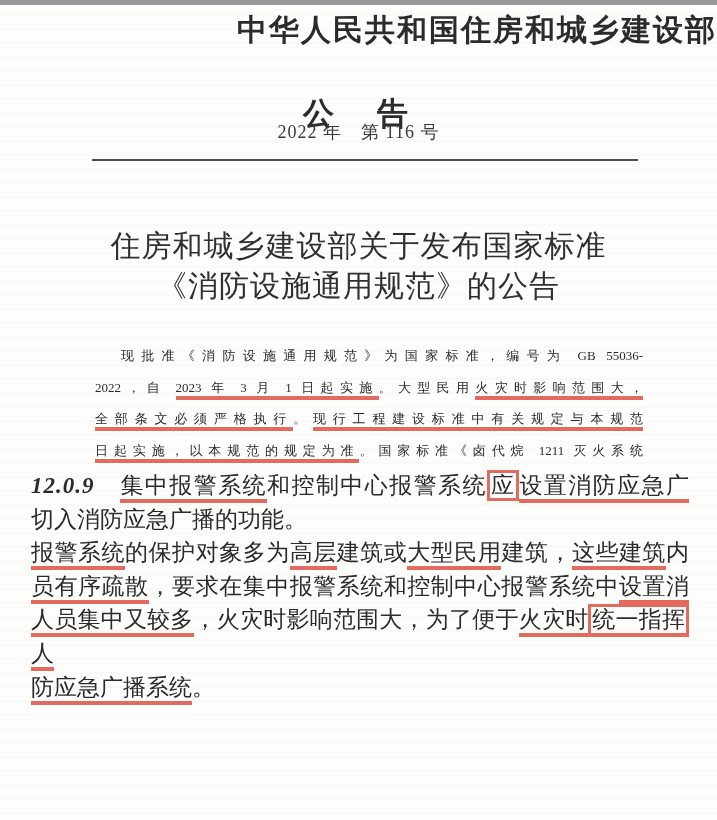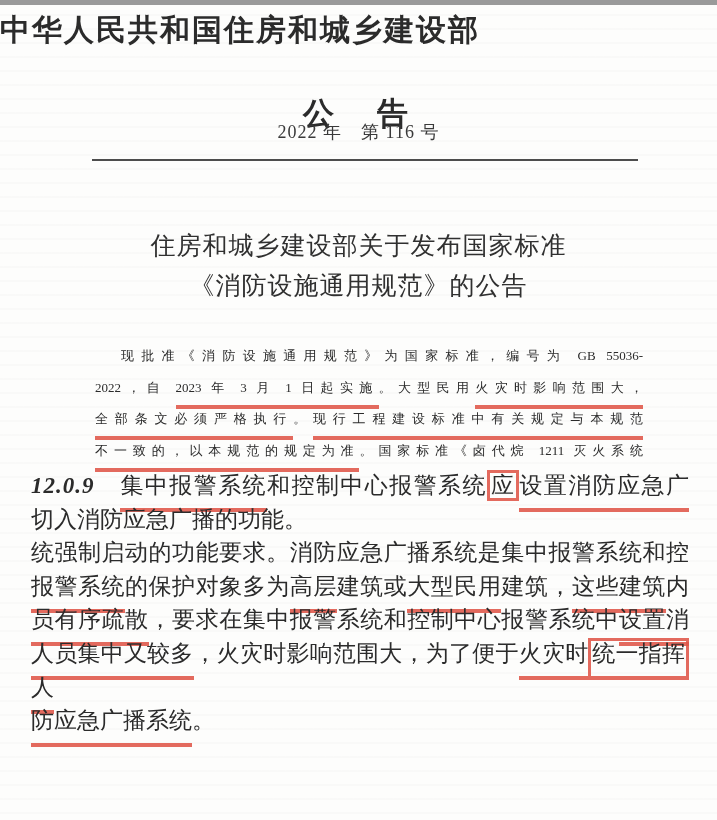--- a/index.html
+++ b/index.html
@@ -7,65 +7,64 @@
     position:relative;
     width:717px;height:820px;
     margin:0 auto;
     background:#fdfdfc;
     background-image:repeating-linear-gradient(180deg,rgba(0,0,0,0.015) 0 2px,rgba(255,255,255,0) 2px 14px);
     font-family:"Liberation Serif","DejaVu Serif",serif;
     color:#2b2b2b;
     overflow:hidden;
   }
   .topbar{position:absolute;top:0;left:0;width:717px;height:5px;background:#9a9a9a;}
-  .h1{position:absolute;top:11px;left:0;width:100%;text-align:left;
+  .h1{position:absolute;top:11px;left:0;width:100%;text-align:right;
       font-size:30px;font-weight:bold;letter-spacing:2px;line-height:38px;}
   .h2{position:absolute;top:53px;left:0;width:100%;text-align:center;
       font-size:31px;font-weight:bold;letter-spacing:6px;line-height:42px;margin-top:40px;}
   .issue{position:absolute;top:119px;left:0;width:100%;text-align:center;
       font-size:18px;letter-spacing:1px;line-height:26px;color:#3a3a3a;}
   .rule{position:absolute;top:159px;left:92px;width:546px;height:2px;background:#4d4d4d;}
   .subtitle{position:absolute;top:226px;left:0;width:100%;text-align:center;
-      font-size:25px;line-height:40px;letter-spacing:1px;color:#303030;}
+      font-size:30px;line-height:40px;letter-spacing:1px;color:#303030;}
   .intro{position:absolute;top:340px;left:95px;width:548px;
       font-size:13px;line-height:31.5px;}
   .sections{position:absolute;top:469px;left:31px;width:658px;
       font-size:23px;line-height:33.6px;}
   .tline{text-align:justify;white-space:nowrap;}
   .tline.stretch{text-align-last:justify;white-space:normal;}
   .tline.indent{text-indent:2em;}
   .m-b{font-weight:bold;letter-spacing:1px;font-style:italic;}
   .m-box{border:3px solid var(--red);padding:0 1px;}
-  .m-u{border-bottom:4px solid var(--red);padding-bottom:10px;}
+  .m-u{border-bottom:4px solid var(--red);padding-bottom:1px;}
 </style>
 </head>
 <body>
 
 <div class="page">
   <div class="topbar"></div>
   <div class="h1">中华人民共和国住房和城乡建设部</div>
   <div class="h2">公　告</div>
   <div class="issue">2022 年　第 116 号</div>
   <div class="rule"></div>
   <div class="subtitle">
     <div>住房和城乡建设部关于发布国家标准</div>
     <div>《消防设施通用规范》的公告</div>
   </div>
   <div class="intro">
       <div class="tline stretch indent"><span>现批准《消防设施通用规范》为国家标准，编号为 GB 55036-</span></div>
       <div class="tline stretch"><span>2022，自 </span><span class="m-u">2023 年 3 月 1 日起实施</span><span>。大型民用</span><span class="m-u">火灾时影响范围大，</span></div>
       <div class="tline stretch"><span class="m-u">全部条文必须严格执行</span><span>。</span><span class="m-u">现行工程建设标准中有关规定与本规范</span></div>
-      <div class="tline stretch"><span class="m-u">不一致的，以本规范的规定为准</span><span>。国家标准《卤代烷 1211 灭火系统</span></div>
+      <div class="tline stretch"><span class="m-u">日起实施，以本规范的规定为准</span><span>。国家标准《卤代烷 1211 灭火系统</span></div>
     </div>
   <div class="sections">
     <div>
         <div class="tline stretch"><span class="m-b">12.0.9</span><span>　</span><span class="m-u">集中报警系统</span><span>和控制中心报警系统</span><span class="m-box">应</span><span class="m-u">设置消防应急广</span></div>
         <div class="tline"><span>切入消防应急广播的功能。</span></div>
       </div>
     <div>
-        <div class="tline stretch"><span>统强制启动的功能要求。消防应急广播系统是集中报警系统和控</span></div>
         <div class="tline stretch"><span class="m-u">报警系统</span><span>的保护对象多为</span><span class="m-u">高层</span><span>建筑或</span><span class="m-u">大型民用</span><span>建筑，</span><span class="m-u">这些建筑</span><span>内</span></div>
         <div class="tline stretch"><span class="m-u">员有序疏散</span><span>，要求在集中报警系统和控制中心报警系统中</span><span class="m-u">设置消</span></div>
         <div class="tline stretch"><span class="m-u">人员集中又较多</span><span>，火灾时影响范围大，为了便于</span><span class="m-u">火灾时</span><span class="m-box m-u">统一指挥</span><span class="m-u">人</span></div>
         <div class="tline"><span class="m-u">防应急广播系统</span><span>。</span></div>
       </div>
   </div>
 </div>
 
 </body></html>

